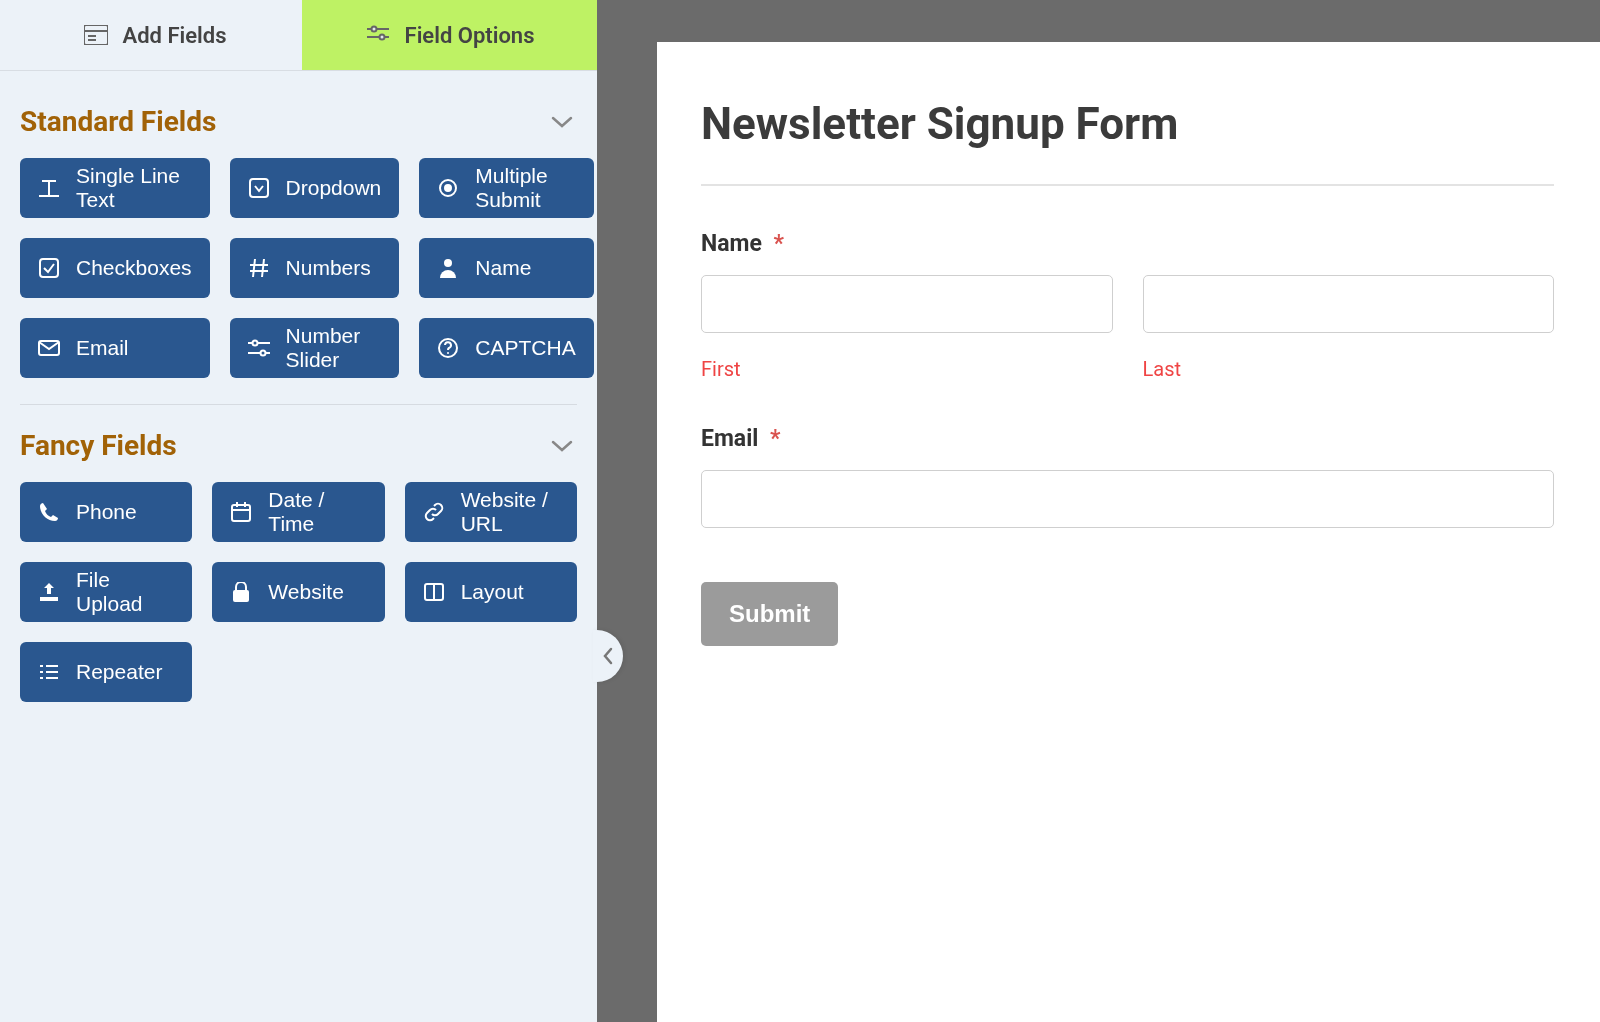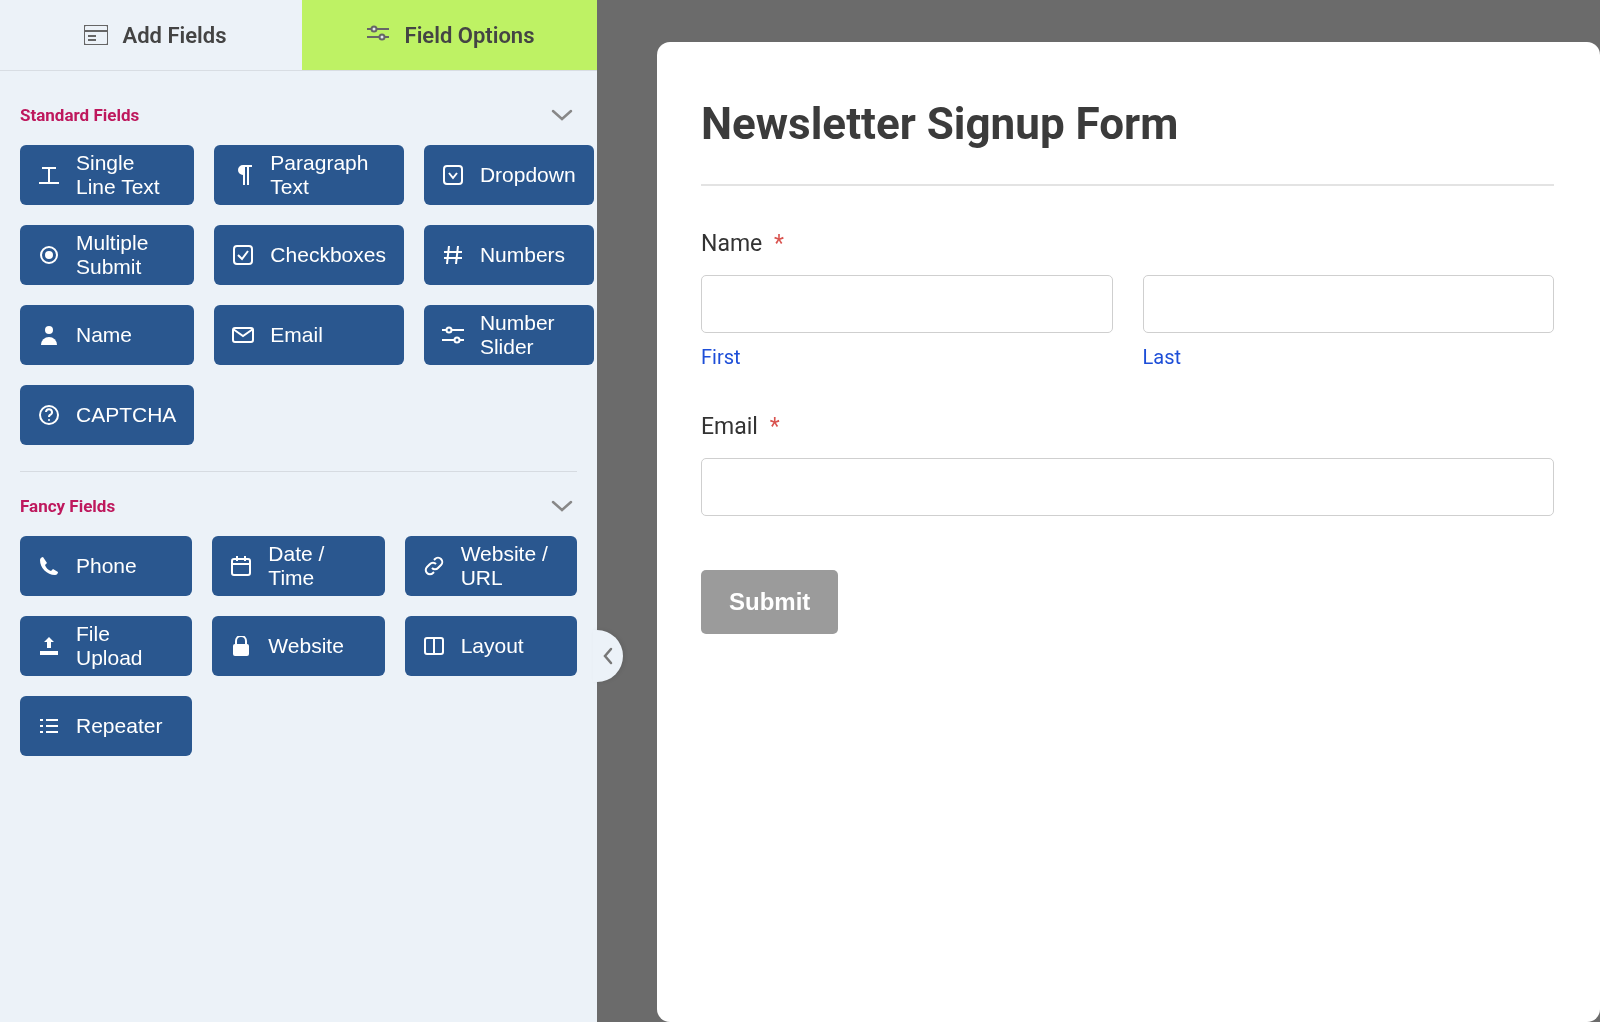--- a/index.html
+++ b/index.html
@@ -55,23 +55,23 @@
   margin-top: 18px;
 }
 .section-header {
   display: flex;
   align-items: center;
   justify-content: space-between;
   padding: 6px 4px 14px 0;
   cursor: pointer;
 }
 .section-title {
-  font-size: 17px;
+  font-size: 28px;
   font-weight: 700;
-  color: #be185d;
+  color: #a16207;
 }
 .chevron {
   color: #888;
 }
 
 .section-divider {
   border: none;
   border-top: 1px solid #d6dbe1;
   margin: 26px 0 0 0;
 }
@@ -129,36 +129,35 @@
 .preview-wrap {
   flex: 1;
   padding: 42px 0 0 60px;
   background: #6b6b6b;
 }
 .preview-panel {
   background: #fff;
   width: 100%;
   height: 100%;
   padding: 56px 46px 44px 44px;
-  border-radius: 13px;
 }
 .form-title {
   font-size: 44px;
   font-weight: 700;
   color: #3b3b3b;
   margin-bottom: 34px;
 }
 .title-rule {
   border: none;
   border-top: 2px solid #e3e3e3;
   margin-bottom: 44px;
 }
 .form-label {
   font-size: 23px;
-  font-weight: 400;
+  font-weight: 700;
   color: #333;
   margin-bottom: 18px;
   display:block;
 }
 .req {
   color: #d9534f;
   margin-left: 6px;
 }
 .name-row {
   display: flex;
@@ -170,22 +169,22 @@
   width: 100%;
   height: 58px;
   border: 1.5px solid #cfcfcf;
   border-radius: 5px;
   font-size: 20px;
   padding: 0 14px;
   background:#fff;
 }
 .sub-label {
   font-size: 20px;
-  color: #1d4ed8;
-  margin-top: 12px;
+  color: #ef4444;
+  margin-top: 24px;
 }
 .email-group { margin-bottom: 54px; }
 .submit-btn {
   background: #9b9b9b;
   color: #fff;
   border: none;
   font-size: 24px;
   font-weight: 700;
   padding: 18px 28px;
   border-radius: 5px;
@@ -242,28 +241,20 @@
           <span class="ficon">
               <svg width="20" height="18" viewBox="0 0 20 18" fill="none" stroke="#fff" stroke-width="2">
                 <line x1="3" y1="2" x2="17" y2="2"></line>
                 <line x1="10" y1="2" x2="10" y2="16"></line>
                 <line x1="0" y1="17" x2="20" y2="17"></line>
               </svg>
             </span>
           <span>Single Line Text</span>
         </button>
 
-        <button class="field-btn">
-          <span class="ficon">
-              <svg width="18" height="20" viewBox="0 0 18 20" fill="#fff">
-                <path d="M7 0 h11 v2 h-3 v18 h-2 V2 h-2 v18 h-2 V10 a5 5 0 0 1 0 -10 z"></path>
-              </svg>
-            </span>
-          <span>Paragraph Text</span>
-        </button>
 
         <button class="field-btn">
           <span class="ficon">
               <svg width="20" height="20" viewBox="0 0 20 20" fill="none" stroke="#fff" stroke-width="2">
                 <rect x="1" y="1" width="18" height="18" rx="3"></rect>
                 <path d="M6 8 L10 13 L14 8"></path>
               </svg>
             </span>
           <span>Dropdown</span>
         </button>

